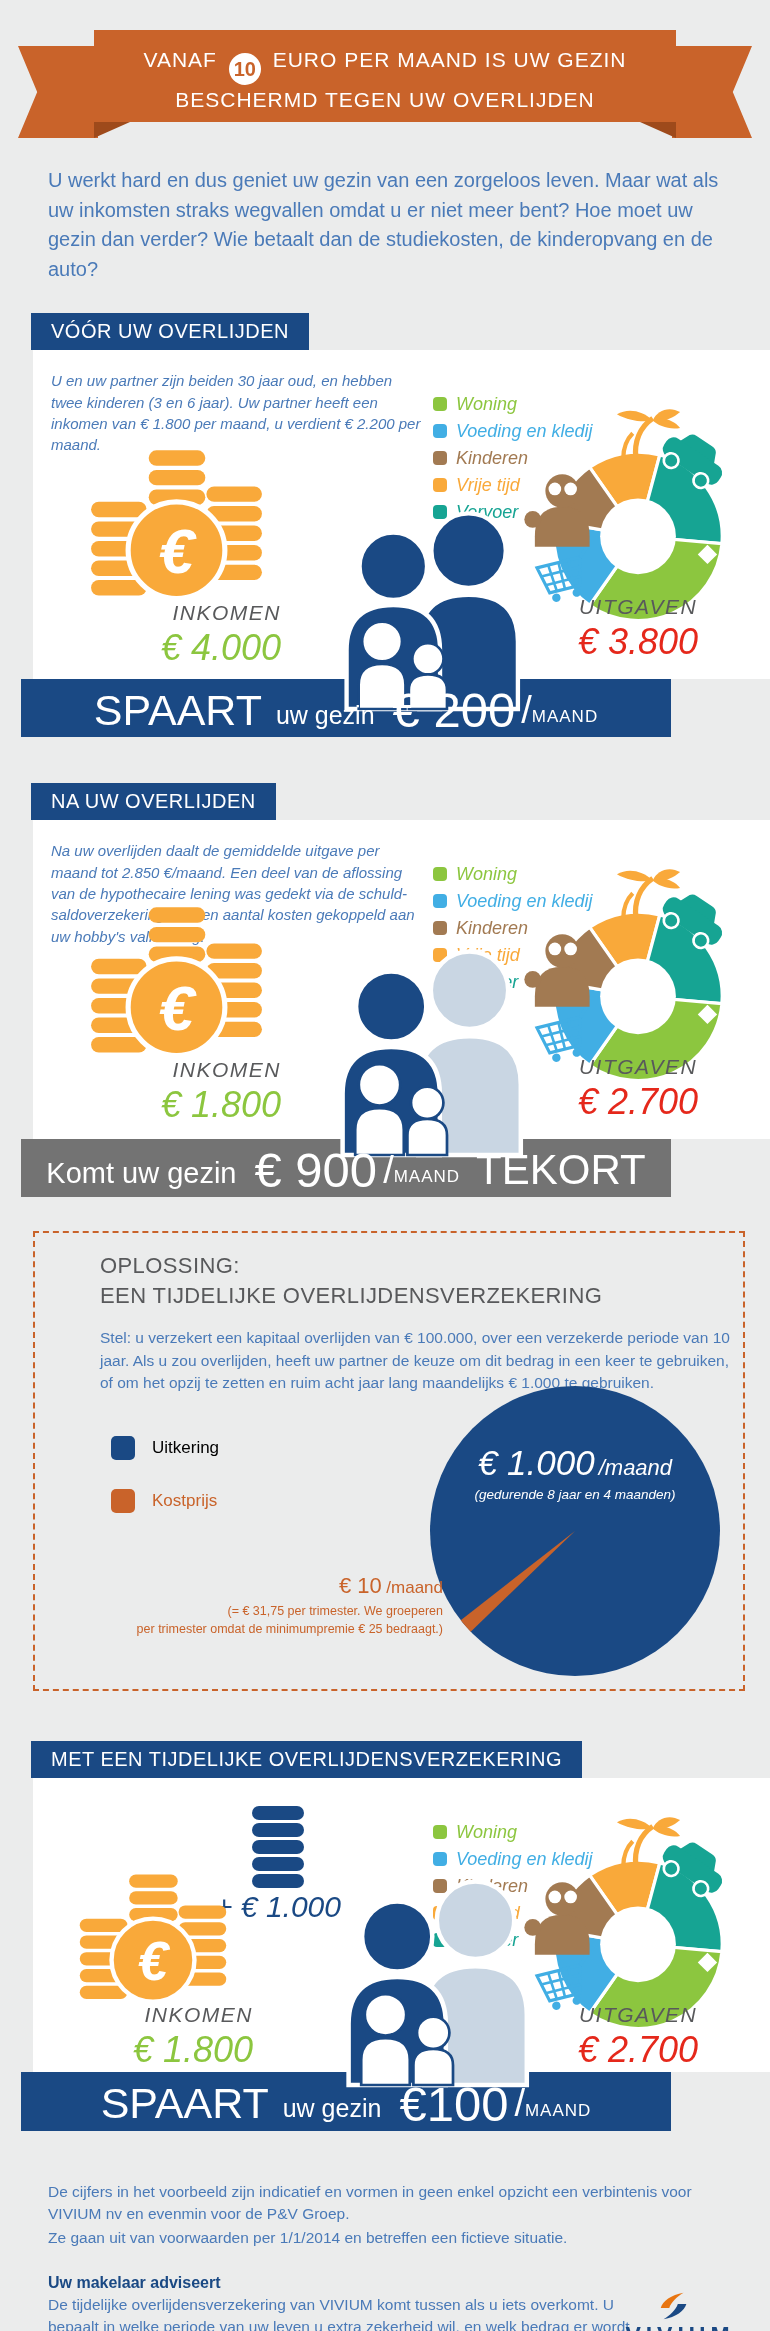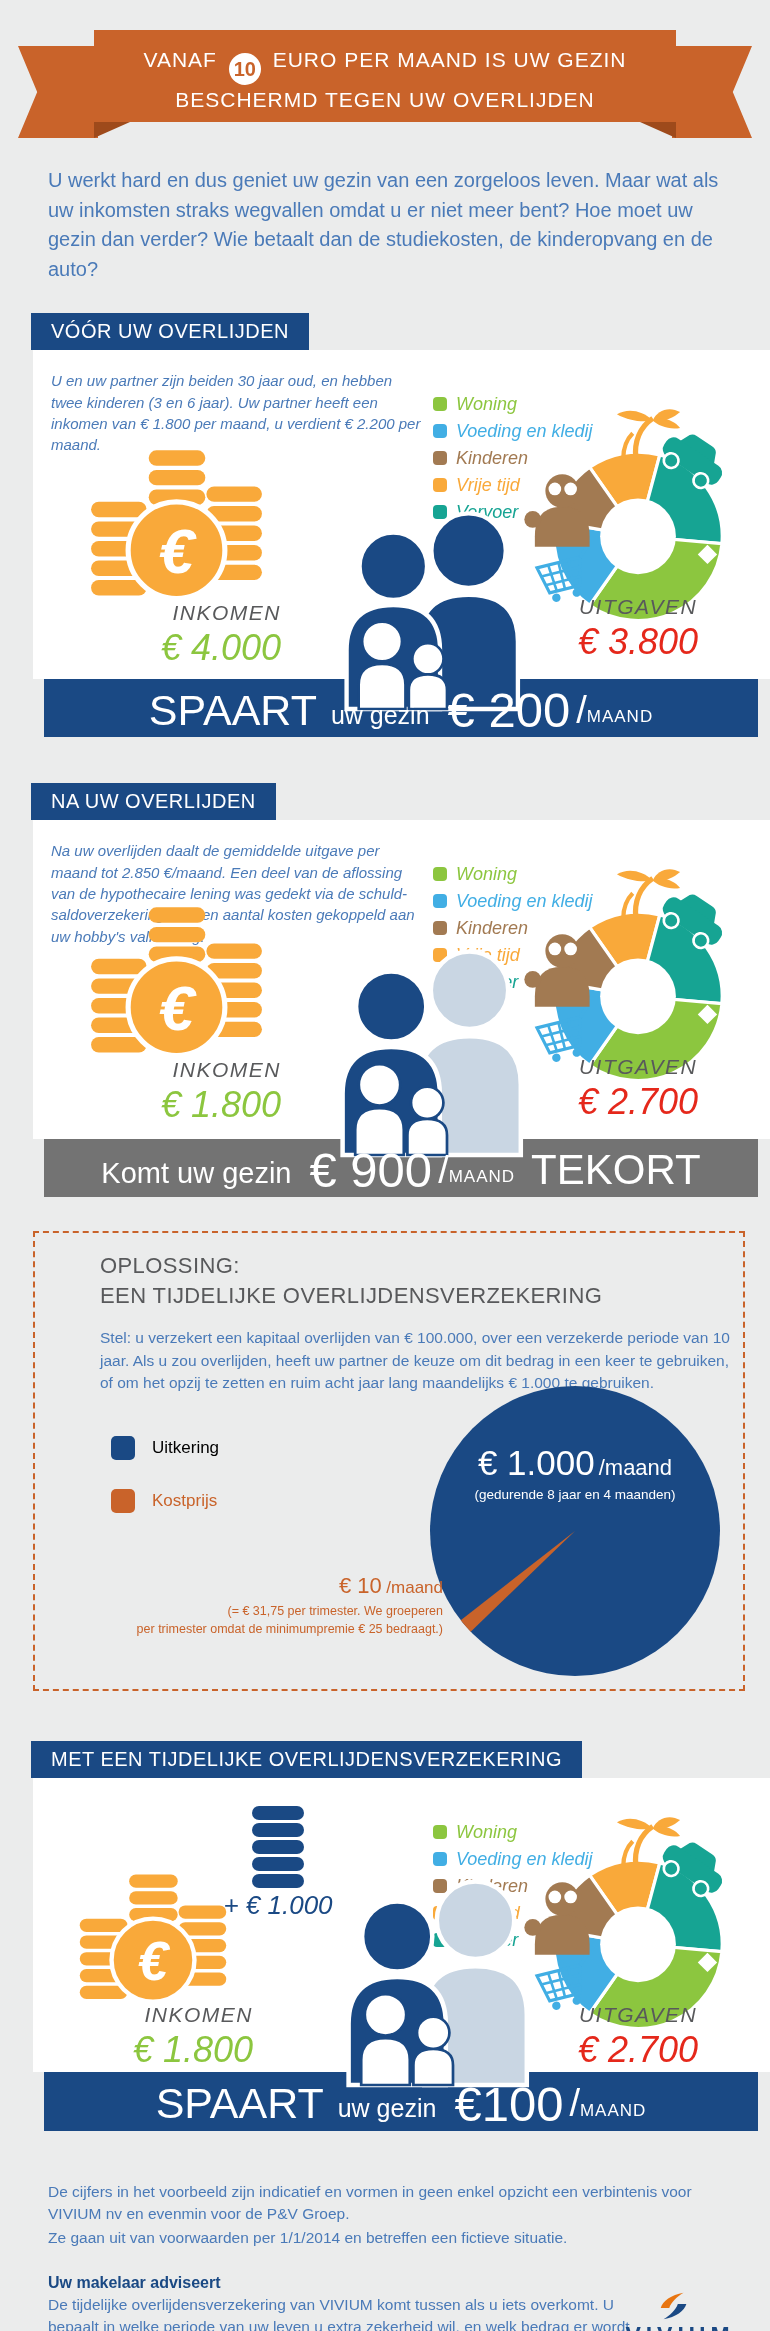--- a/index.html
+++ b/index.html
@@ -75,24 +75,24 @@
   .col-expense.p4{top:40px;}
   .donut{width:232px;height:221px;display:block;margin:0 auto;overflow:visible;}
   .col-expense .metric-label{margin-top:-36px;}
 
   .family{position:absolute;overflow:visible;}
   .family.f1{left:258px;top:160px;width:260px;height:199px;}
   .family.f2{left:252px;top:128px;width:270px;height:207px;}
   .family.f4{left:258px;top:100px;width:270px;height:207px;}
 
   .stack-blue{position:absolute;left:219px;top:28px;width:52px;height:84px;}
-  .extra-income{position:absolute;left:170px;top:112px;width:150px;text-align:center;color:#1A4984;font-size:26px;}
+  .extra-income{position:absolute;left:170px;top:112px;width:150px;text-align:center;color:#1A4984;font-size:30px;}
 
   
-  .banner{position:relative;margin-left:44px;width:714px;}
+  .banner{position:relative;margin-left:21px;width:650px;}
   .banner.blue{background:#1A4984;height:58px;}
   .banner.orange{background:#737373;height:58px;}
   .banner-inner{
     position:relative;z-index:3;height:100%;display:flex;align-items:baseline;justify-content:center;
     color:#fff;padding-top:4px;box-sizing:border-box;
   }
   .banner-inner>span{display:inline-block;}
   .b-xl{font-size:43px;align-self:center;}
   .b-md{font-size:25px;margin-left:14px;align-self:center;padding-top:10px;}
   .b-xxl{font-size:49px;margin-left:18px;align-self:center;}
@@ -109,21 +109,21 @@
   .sol-title{position:absolute;left:65px;color:#58595B;font-size:22px;letter-spacing:0.4px;}
   .sol-title.t1{top:20px;}
   .sol-title.t2{top:50px;}
   .sol-para{position:absolute;left:65px;top:94px;width:640px;color:#4A7AB8;font-size:15.5px;line-height:1.45;}
   .sol-legend{position:absolute;left:76px;top:203px;}
   .sol-legend-row{display:flex;align-items:center;margin-bottom:29px;}
   .sol-legend-dot{width:24px;height:24px;border-radius:5px;margin-right:17px;}
   .sol-legend-label{font-size:17px;}
   .pie-wrap{position:absolute;right:22px;top:152px;width:292px;height:292px;}
   .pie-wrap svg{width:292px;height:292px;display:block;}
-  .pie-text{position:absolute;left:0;top:58px;width:100%;text-align:center;color:#fff;}
+  .pie-text{position:absolute;left:0;top:58px;width:100%;text-align:center;color:#fff;font-style:italic;}
   .pie-amt{font-size:35px;}
   .pie-unit{font-size:22px;margin-left:4px;}
   .pie-note{font-size:13.5px;margin-top:4px;}
   .cost-label{position:absolute;right:300px;top:340px;width:330px;text-align:right;color:#C9632A;}
   .cost-amt{font-size:22px;}
   .cost-unit{font-size:17px;}
   .cost-note{font-size:12.5px;line-height:1.4;}
   .cost-note.first{margin-top:4px;}
 
   

